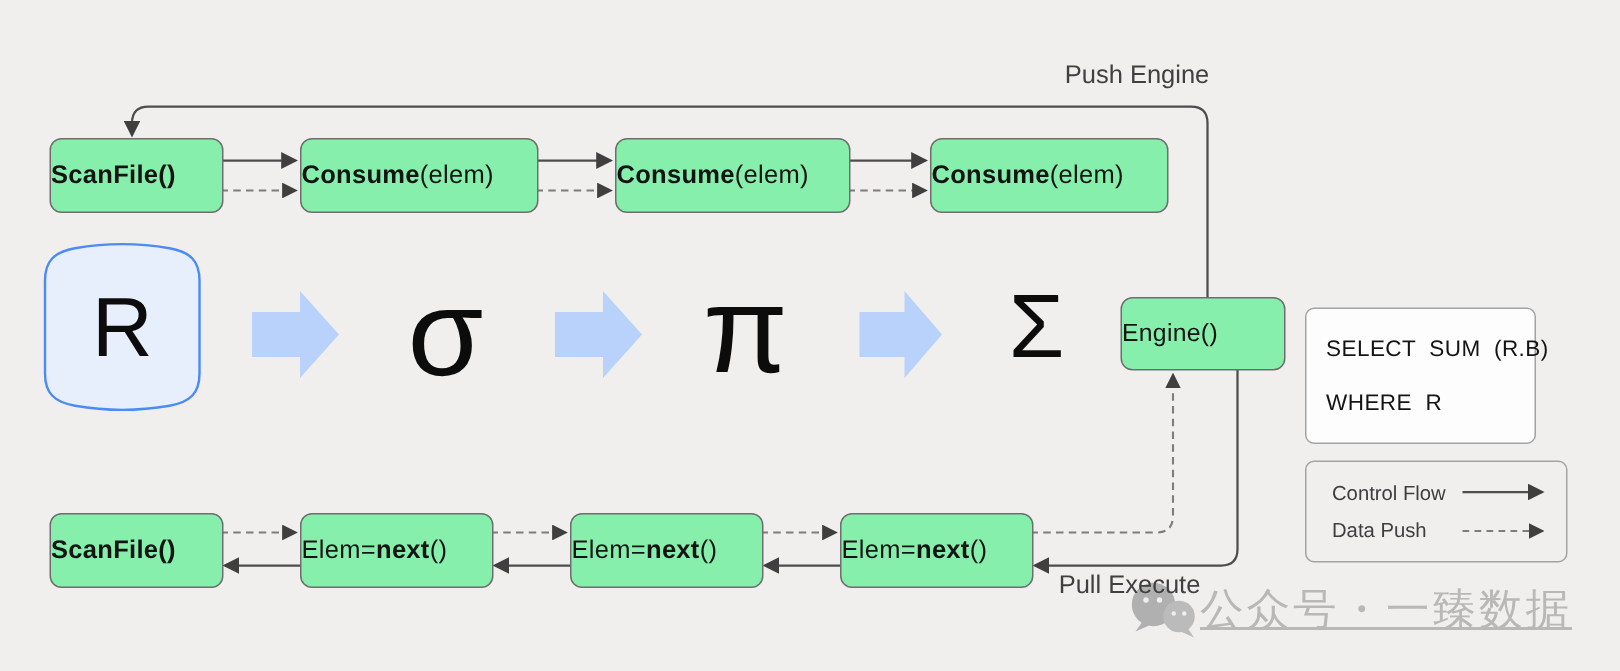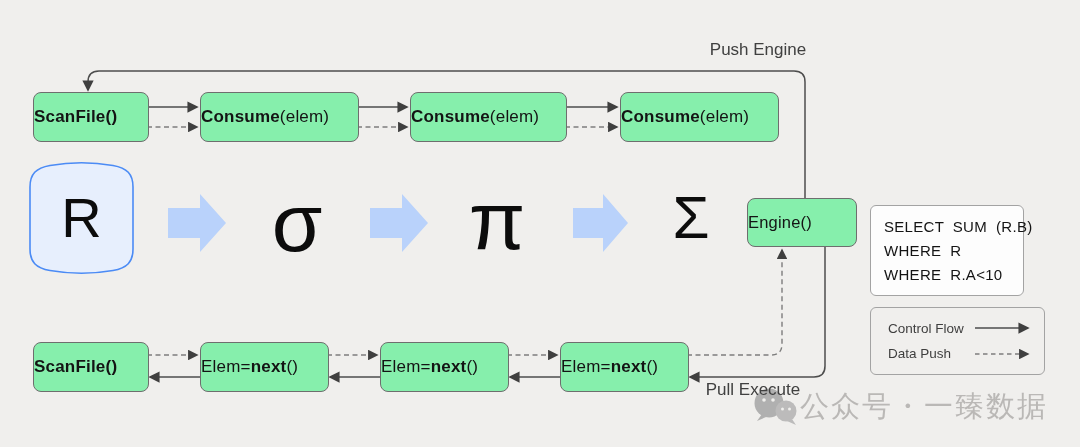--- a/index.html
+++ b/index.html
@@ -37,21 +37,21 @@
     font-size:13.5px;color:#3e3e3e;}
   .symbol{
     position:absolute;z-index:2;text-align:center;color:#0c0c0c;
   }
   .flowlabel{
     position:absolute;z-index:4;text-align:center;
     font-size:17px;font-weight:500;color:#404040;
   }
   .watermark-text{
     position:absolute;z-index:3;color:#bab8b6;font-size:29px;
-    font-weight:500;letter-spacing:2px;white-space:pre;
+    font-weight:500;letter-spacing:2px;white-space:pre;text-decoration:underline;
   }
 </style>
 </head>
 <body>
 
 <div id="stage">
 
   <svg class="layer" width="1080" height="447" viewBox="0 0 1080 447">
     <defs>
       <marker id="ah" viewBox="0 0 10 10" refX="8.5" refY="5" markerWidth="7.5" markerHeight="7.5" orient="auto-start-reverse">
@@ -119,21 +119,20 @@
 
   <div class="symbol" style="left:452px;top:148px;width:90px;height:145px;line-height:145px;font-size:82px;">π</div>
 
   <div class="symbol" style="left:651px;top:160px;width:80px;height:115px;line-height:115px;font-size:60px;">Σ</div>
 
   <div class="node exec" style="left:747px;top:198px;width:108px;height:47px;"><span>Engine()</span></div>
 
   <div class="sqlbox" style="left:870px;top:177px;width:154px;height:91px;margin-top:28px;">
     <div>SELECT  SUM  (R.B)</div>
     <div>WHERE  R</div>
-    <div>WHERE  R.A&lt;10</div>
   </div>
 
   <div class="legend" style="left:870px;top:307px;width:175px;height:68px;">
     <div class="row">
         <span>Control Flow</span>
       </div>
     <div class="row">
         <span>Data Push</span>
       </div>
   </div>

